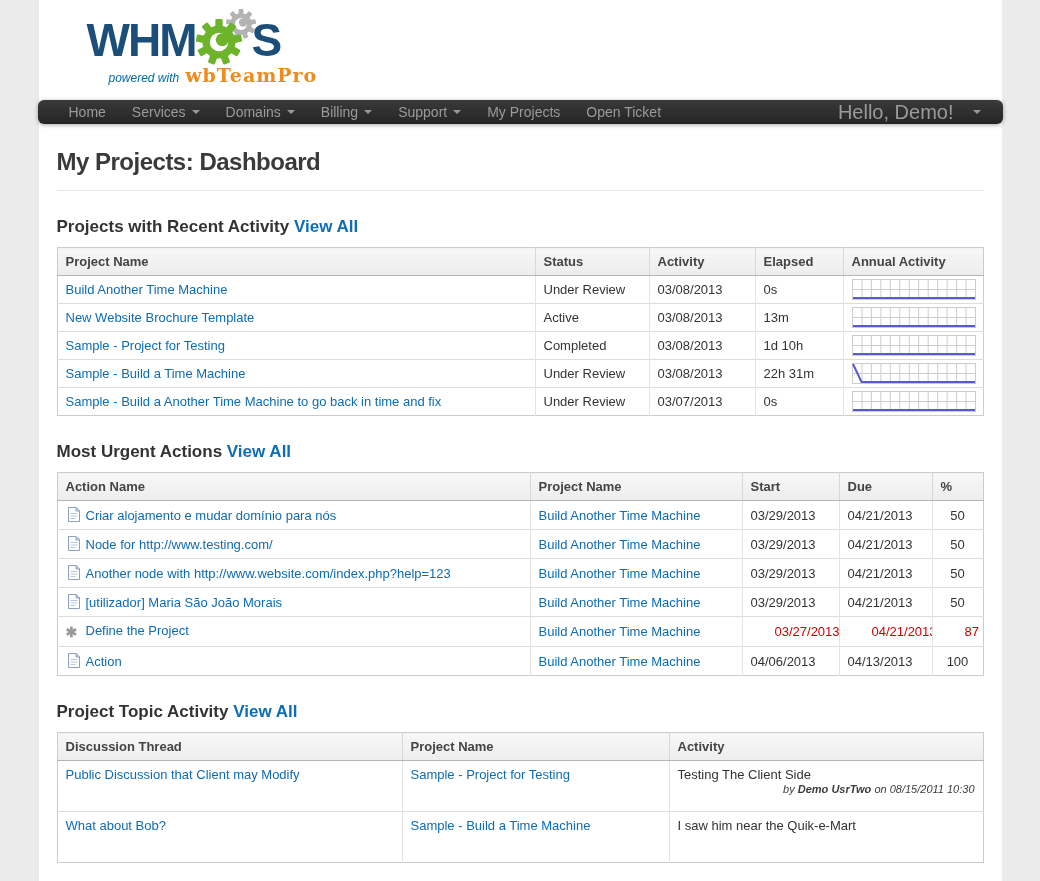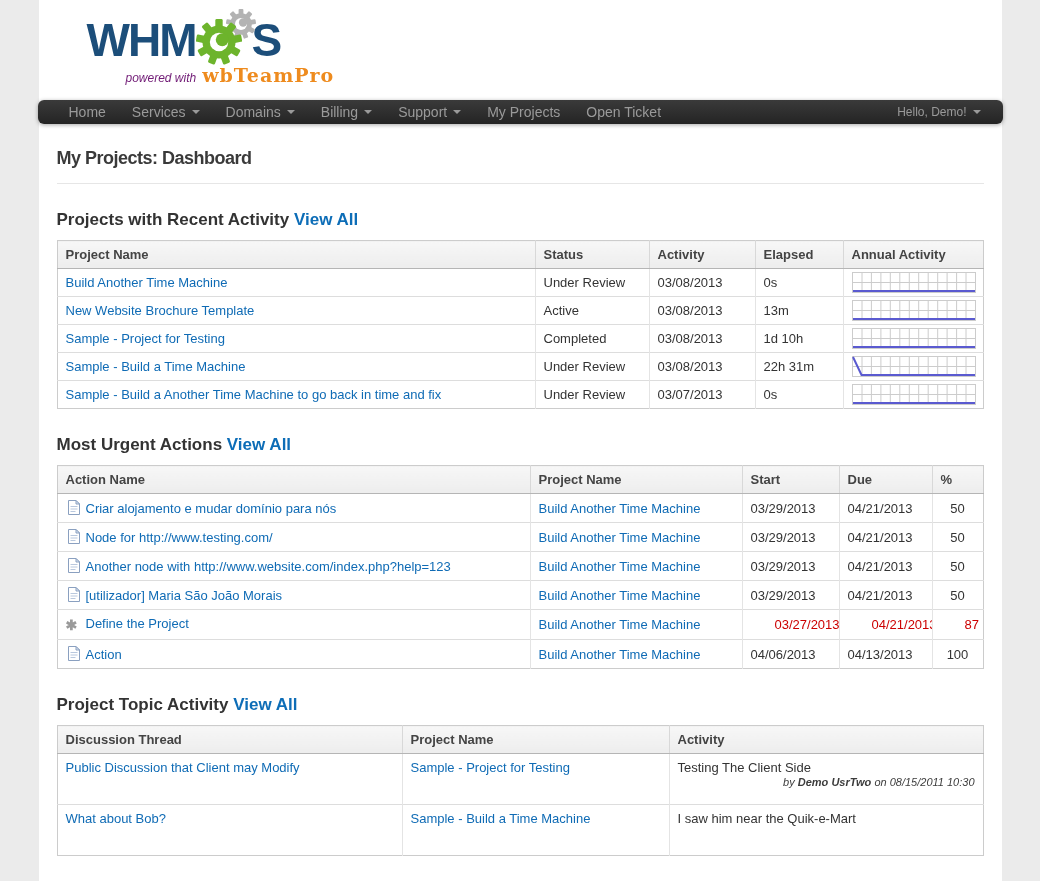--- a/index.html
+++ b/index.html
@@ -15,39 +15,39 @@
   }
   
   .site-header{height:86px; padding-top:14px;}
   .logo{display:inline-block; margin-left:30px; cursor:pointer; text-decoration:none;}
   .logo-top{display:flex; align-items:center; height:52px;}
   .brand-txt{font-size:46px; font-weight:bold; color:#1c4e7a; letter-spacing:-2px; line-height:1;}
   .gear-wrap{position:relative; width:54px; height:54px; margin:0 1px;}
   .gear-green{position:absolute; left:0; top:6px; width:46px; height:46px;}
   .gear-gray{position:absolute; right:-6px; top:-4px; width:30px; height:30px;}
   .logo-bottom{margin-top:-2px; padding-left:22px; white-space:nowrap;}
-  .powered{font-style:italic; font-size:12px; color:#701a75; margin-right:6px;margin-left:17px;}
+  .powered{font-style:italic; font-size:12px; color:#0369a1; margin-right:6px;}
   .subbrand{font-family:"DejaVu Serif", serif; font-weight:bold; font-size:19px; color:#ee8b1e; letter-spacing:1px;}
   
   .navbar{
     margin:0 -19px; height:24px; border-radius:6px;
     background:linear-gradient(#3a3a3a,#242424);
     box-shadow:0 1px 4px rgba(0,0,0,.35);
     display:flex; align-items:center; padding:0 18px;
   }
   .nav-items{list-style:none; margin:0; padding:0; display:flex; align-items:center; height:100%;}
   .nav-items li{
     display:flex; align-items:center; gap:6px;
     padding:0 13px; height:100%; color:#9a9a9a; font-size:14px; cursor:pointer;
   }
   .caret{width:0;height:0;border-left:4px solid transparent;border-right:4px solid transparent;border-top:4px solid #9a9a9a;display:inline-block;}
-  .nav-user{margin-left:auto; color:#9a9a9a; font-size:12px; display:flex; align-items:center; gap:6px; cursor:pointer; padding-right:4px;}
+  .nav-user{margin-left:auto; color:#9a9a9a; font-size:20px; display:flex; align-items:center; gap:19px; cursor:pointer; padding-right:4px;}
   
   h1.page-title{
-    margin:24px 0 0 0; padding:0 0 14px 0; font-size:18px; color:#3a3a3a;
+    margin:24px 0 0 0; padding:0 0 14px 0; font-size:24px; color:#3a3a3a;
     border-bottom:1px solid #e6e6e6; letter-spacing:-0.5px;
   }
   
   .section-heading{margin:26px 0 10px 0; font-size:17px; color:#333; font-weight:bold;}
   .view-all{color:#0d6db7; text-decoration:none; font-weight:bold; cursor:pointer;}
   
   table.data{width:100%; border-collapse:collapse; border:1px solid #ccc; table-layout:fixed;}
   table.data th{
     background:linear-gradient(#f7f7f7,#ededed);
     color:#444; font-size:13px; text-align:left;

